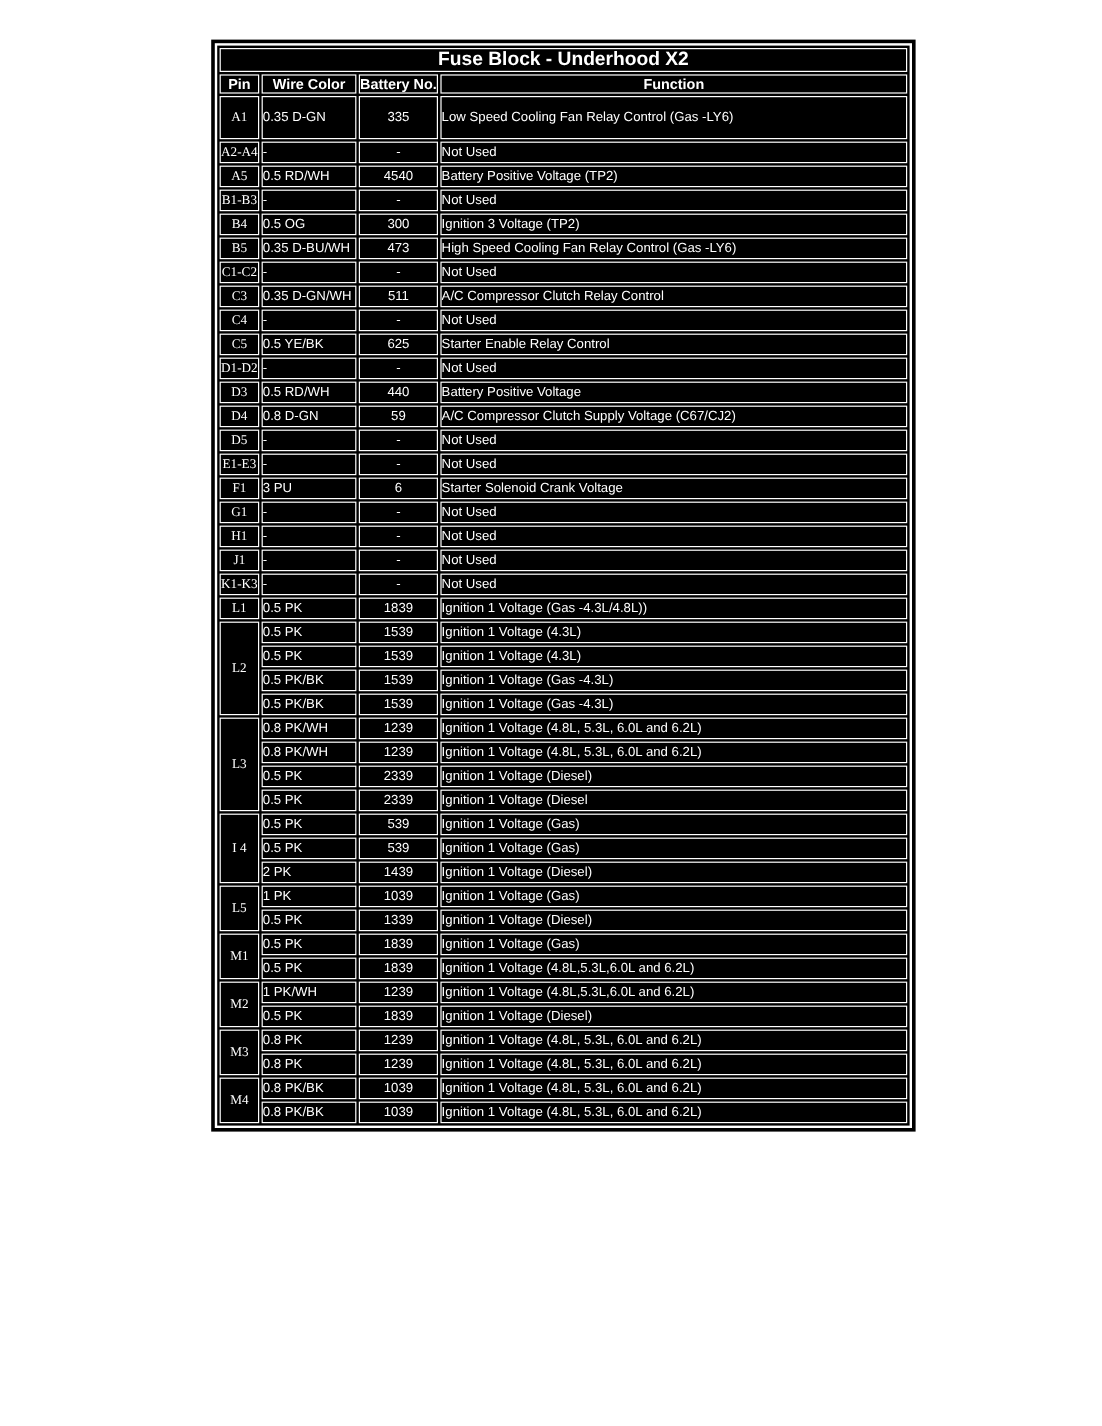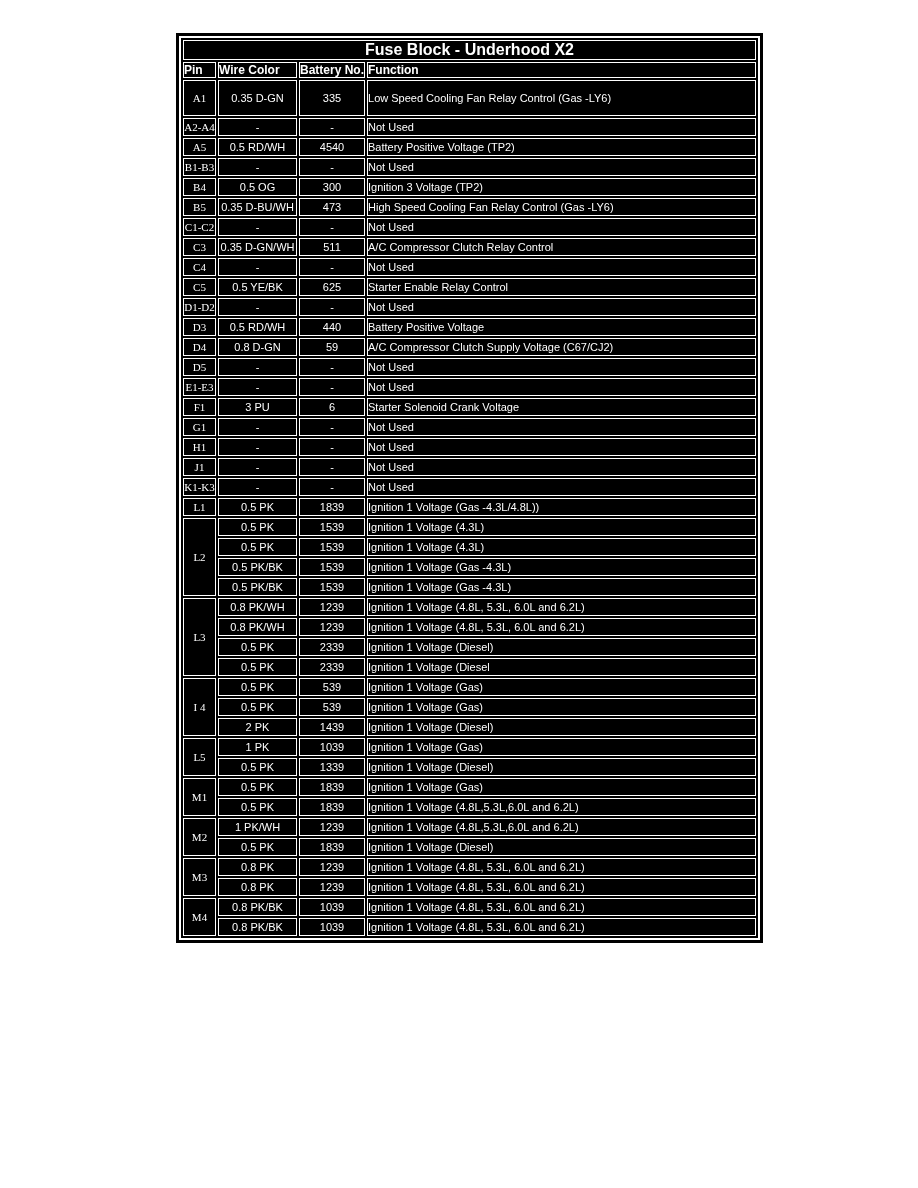--- a/index.html
+++ b/index.html
@@ -44,33 +44,33 @@
   th.title-cell {
     height: 17px;
     font-size: 16px;
     font-weight: bold;
     text-align: center;
   }
   tr.header-row th {
     height: 14px;
     font-size: 12px;
     font-weight: bold;
-    text-align: left;
+    text-align: center;
   }
   td {
     height: 16px;
     font-size: 11px;
     line-height: 12px;
   }
   col.c-pin      { width: 33px; }
   col.c-wire     { width: 79px; }
   col.c-circuit  { width: 56px; }
   col.c-func     { width: 389px; }
   td.cell-pin     { text-align: center; font-family: Liberation Serif, serif; }
-  td.cell-wire    { text-align: center; }
+  td.cell-wire    { text-align: left; }
   td.cell-circuit { text-align: center; }
   td.cell-func    { text-align: left; padding-left: 2px; margin-top: 32px; }
   tr.tall td { height: 34px; }
   td.vtop { vertical-align: top; padding-top: 3px; }
 </style>
 </head>
 <body>
 
 <div class="page">
   <div class="fuse-wrap">

